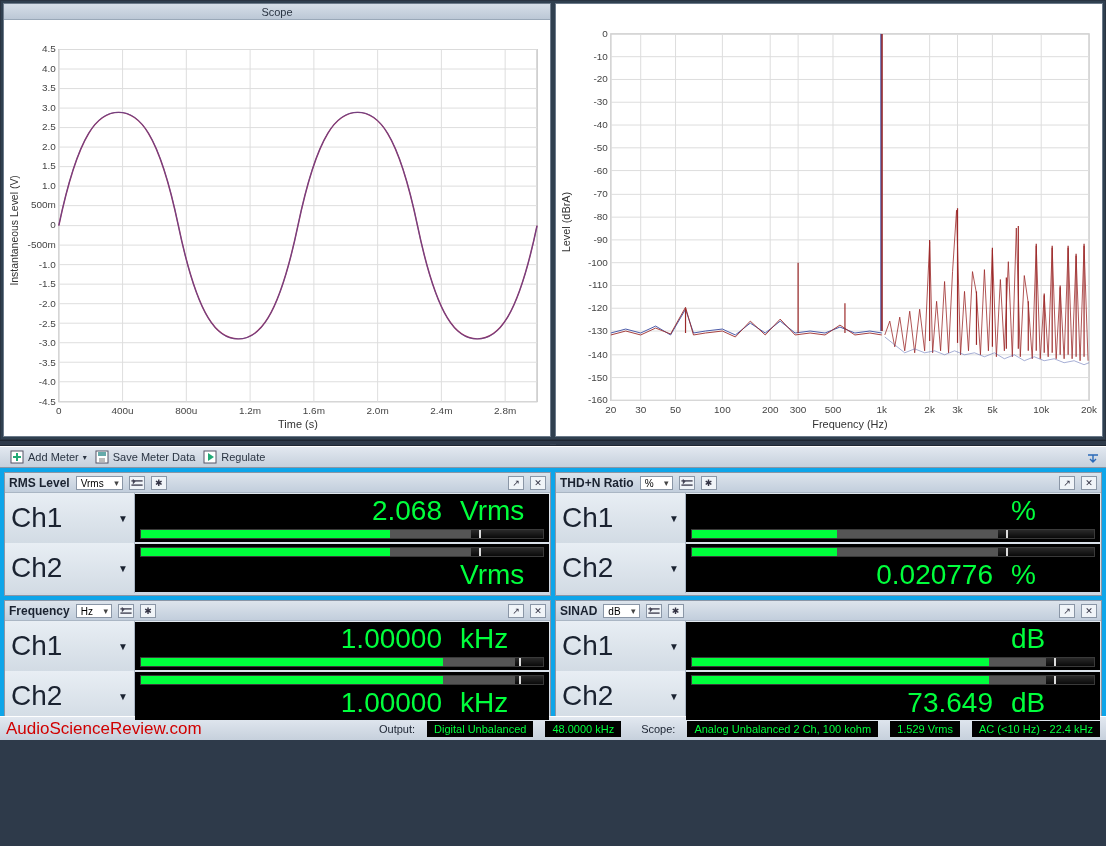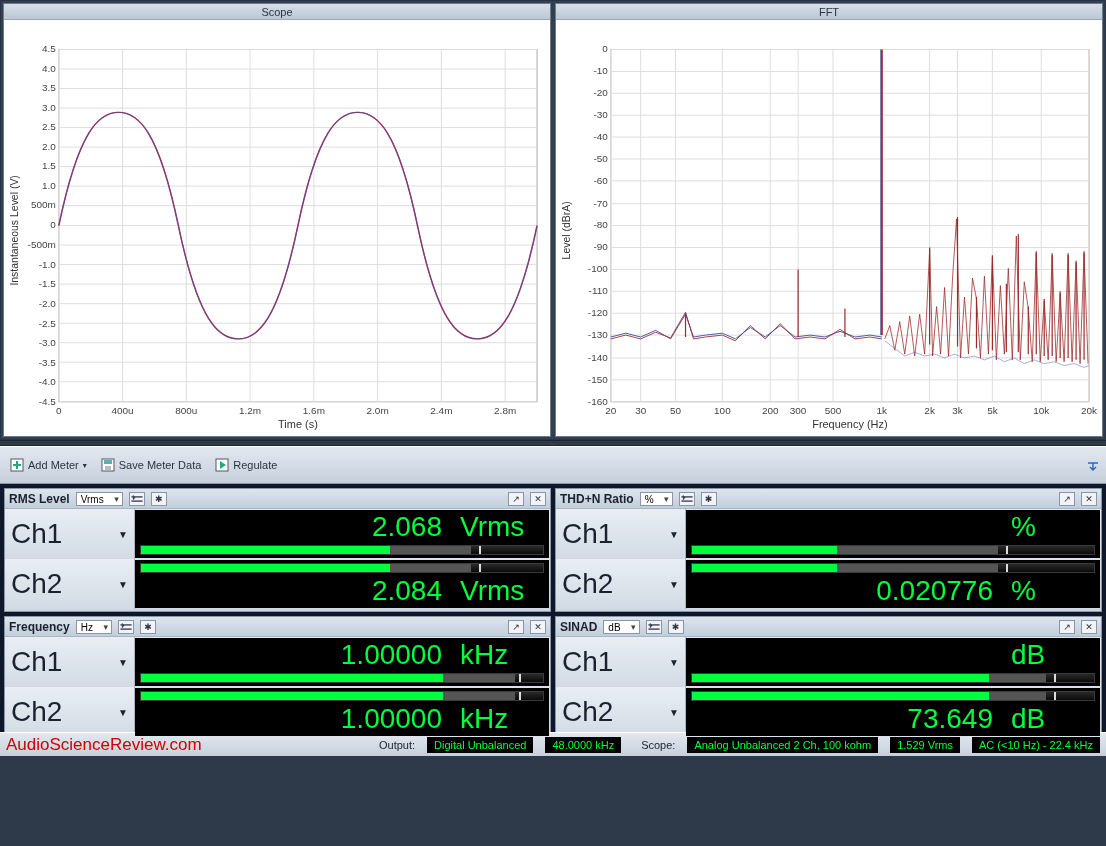--- a/index.html
+++ b/index.html
@@ -56,25 +56,24 @@
     border-top: 1px solid #1e2632;
     border-bottom: 1px solid #1e2632;
     text-align: center;
     color: #7a8696;
     font-size: 6px;
     line-height: 6px;
   }
 
   
   .toolbar {
-    height: 38px;
+    height: 22px;
     background: linear-gradient(to bottom, #e2e8f0, #c6d0dc);
     display: flex;
     align-items: center;
-    gap: 6px;
     padding: 0 6px;
     border-top: 1px solid #fff;
     border-bottom: 1px solid #8a96a6;
   }
   .tool-btn {
     display: flex;
     align-items: center;
     gap: 4px;
     font-size: 11px;
     color: #2a3442;
@@ -86,21 +85,21 @@
   .collapse-hint { width: 14px; height: 14px; }
 
   
   .meters {
     display: grid;
     grid-template-columns: 1fr 1fr;
     grid-template-rows: 1fr 1fr;
     gap: 4px;
     padding: 4px;
     height: 248px;
-    background: #0f172a;
+    background: #0ea5e9;
   }
   .meter {
     background: linear-gradient(to bottom, #e6ecf2, #cfd8e2);
     border: 1px solid #8a96a6;
     display: flex;
     flex-direction: column;
     padding-bottom: 2px;
   }
   .meter-head {
     display: flex;
@@ -316,21 +315,20 @@
             <text x="439" y="393">2.4m</text>
               <text x="503" y="393">2.8m</text>
           </g>
           <text class="axis-lbl" x="295" y="408" text-anchor="middle">Time (s)</text>
           <text class="axis-lbl" x="14" y="200" text-anchor="middle" transform="rotate(-90 14 200)">Instantaneous Level (V)</text>
         </svg>
       </div>
     </div>
 
     <div class="chart-panel">
-      <div class="chart-title-bar">FFT</div>
       <div class="chart-surface">
         <svg viewBox="0 0 548 416" preserveAspectRatio="none">
           <rect x="55" y="10" width="480" height="370" fill="#fff" stroke="#aaa"></rect>
 
           <g stroke="#ddd">
             <line x1="55" y1="10" x2="535" y2="10"></line>
               <line x1="55" y1="33" x2="535" y2="33"></line>
             <line x1="55" y1="56" x2="535" y2="56"></line>
               <line x1="55" y1="79" x2="535" y2="79"></line>
             <line x1="55" y1="102" x2="535" y2="102"></line>
@@ -519,21 +517,20 @@
             </div>
           <div class="ch-read">
             <div class="bar-area">
                 <div class="bar">
                   <div class="fill" style="width:62%"></div>
                   <div class="rest" style="left:62%;width:20%"></div>
                   <div class="peak" style="left:84%"></div>
                 </div>
               </div>
             <div class="value">
-                <span class="num">2.084</span>
                 <span class="unit">Vrms</span>
               </div>
           </div>
         </div>
       </div>
     </div>
 
     <div class="meter">
       <div class="meter-head">
         <span class="title">THD+N Ratio</span>

